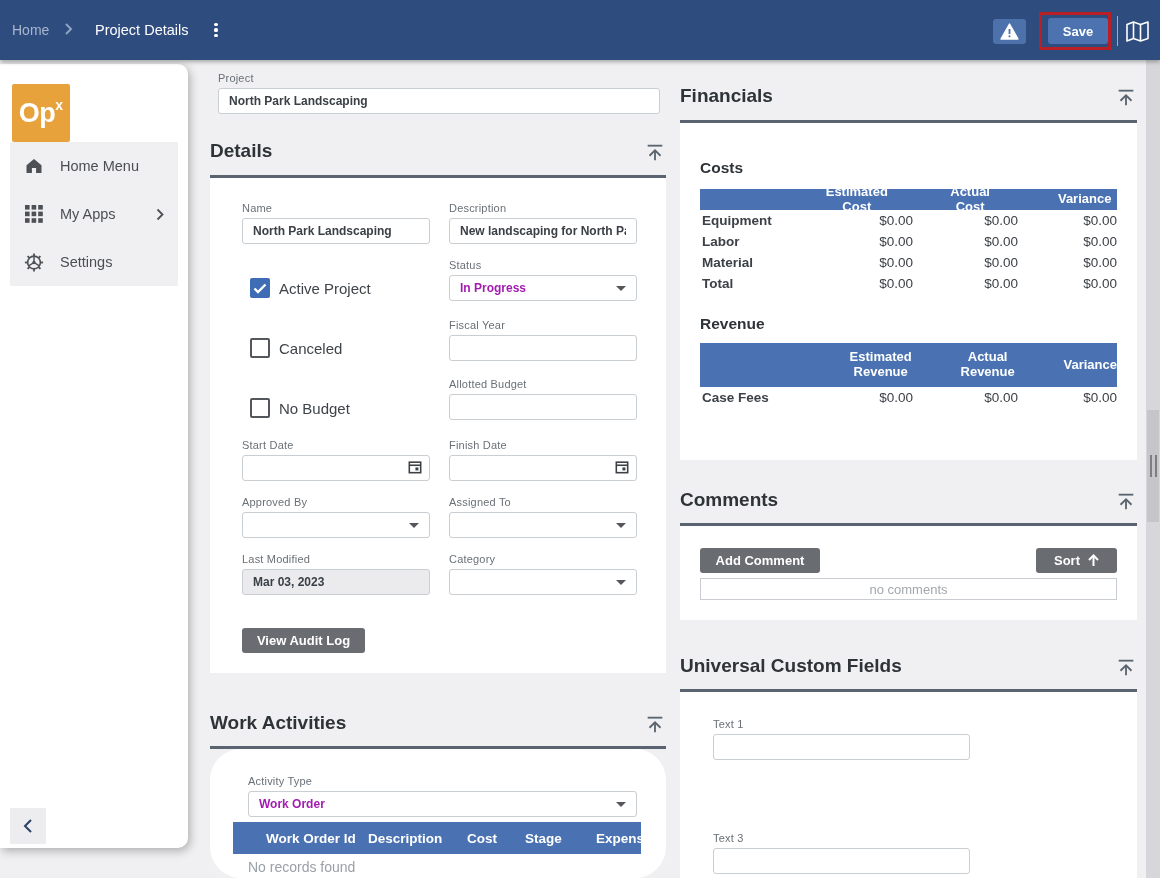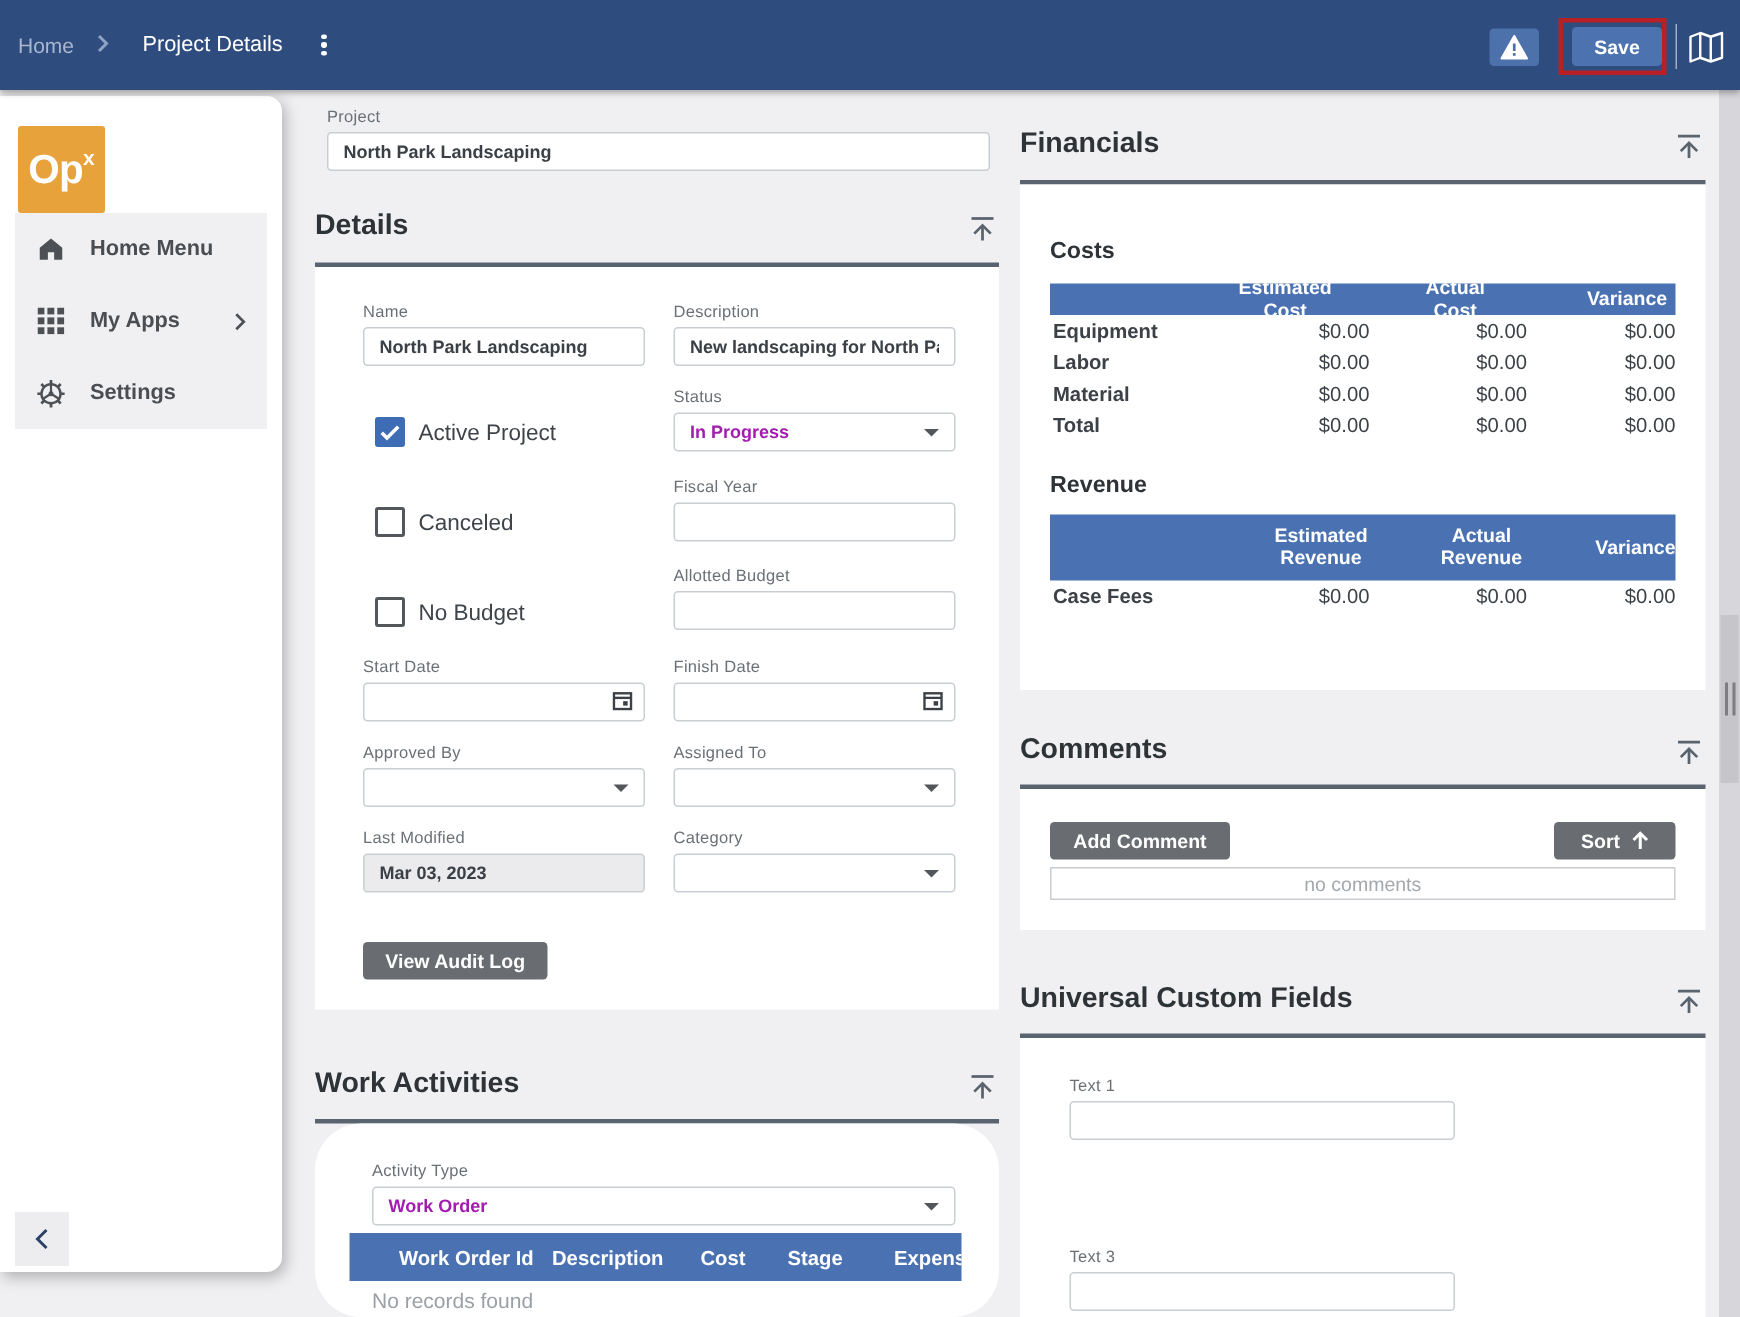--- a/index.html
+++ b/index.html
@@ -34,21 +34,21 @@
     display:flex; align-items:center; justify-content:center; gap:3px; cursor:pointer;}
   .scroll-thumb i { width:2px; height:22px; background:#7c7e82; }
   
   .sidebar { position:absolute; left:0; top:64px; width:188px; height:784px; background:#ffffff;
     border-radius:0 10px 10px 0; box-shadow:2px 3px 10px rgba(0,0,0,.28); z-index:20; }
   .logo { position:absolute; left:12px; top:20px; width:58px; height:58px; background:#e8a23c;
     border-radius:2px; color:#fff; display:flex; align-items:center; justify-content:center; cursor:pointer;}
   .logo b { font-size:27px; letter-spacing:-.5px; }
   .logo sup { font-size:14px; font-weight:bold; position:relative; top:-8px; }
   .menu { position:absolute; left:10px; top:78px; width:168px; background:#f0f0f2; }
-  .menu-item { height:48px; display:flex; align-items:center; padding:0 14px; cursor:pointer; color:#4a4e53; font-size:14.5px;font-weight:bold;}
+  .menu-item { height:48px; display:flex; align-items:center; padding:0 14px; cursor:pointer; color:#4a4e53; font-size:14.5px;}
   .menu-item .mi-icon { width:20px; height:20px; margin-right:16px; display:flex; align-items:center; justify-content:center;}
   .menu-item .chev { margin-left:auto; display:flex; }
   .back-btn { position:absolute; left:10px; top:744px; width:36px; height:36px; background:#ededef;
     display:flex; align-items:center; justify-content:center; cursor:pointer; }
   
   .lbl { font-size:11px; color:#6a7076; letter-spacing:.2px; margin-bottom:4px; display:block;}
   .txt { width:100%; height:26px; background:#fff; border:1px solid #c9ced3; border-radius:3px;
     font-family:inherit; font-size:12px; font-weight:bold; color:#3a4046; padding:0 10px; position:relative;}
   .txt.ro { background:#ebebed; display:flex; align-items:center; }
   .selectbox { width:100%; height:26px; background:#fff; border:1px solid #c9ced3; border-radius:3px;

